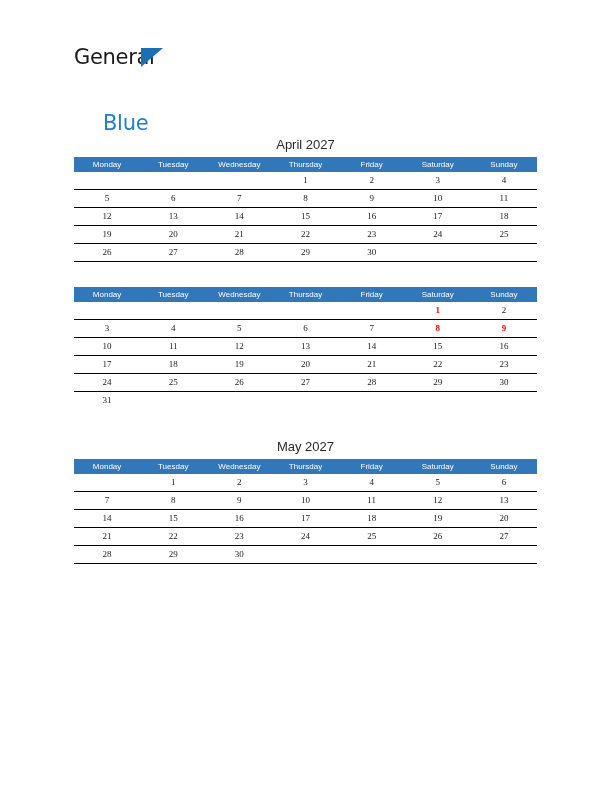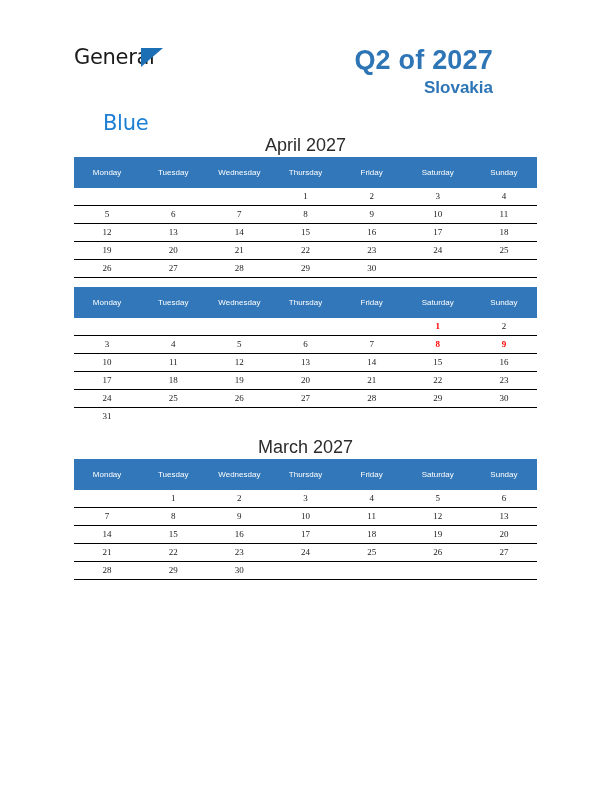--- a/index.html
+++ b/index.html
@@ -85,41 +85,41 @@
   }
 
   
   .month {
     position: absolute;
     left: 74px;
     width: 463px;
   }
   .month-title {
     text-align: center;
-    font-size: 18px;
+    font-size: 13px;
     color: #2b2b2b;
     font-family: "Liberation Sans", sans-serif;
     line-height: 18px;
     padding-bottom: 3px;
   }
   table.cal {
     border-collapse: collapse;
     width: 463px;
     table-layout: fixed;
   }
   table.cal th {
     background: #3177B9;
     color: #ffffff;
     font-size: 8px;
     font-weight: normal;
     font-family: "Liberation Sans", sans-serif;
     height: 15px;
     line-height: 15px;
     text-align: center;
-    padding: 8px;
+    padding: 0;
     border: none;
   }
   table.cal td {
     height: 17px;
     line-height: 17px;
     text-align: center;
     font-size: 9px;
     font-family: "Liberation Serif", serif;
     color: #1a1a1a;
     padding: 0;
@@ -158,24 +158,20 @@
 <body>
 
 <div class="page-header">
 
   <div class="logo">
     <span class="logo-general">General</span>
     <span class="logo-triangle"></span>
     <span class="logo-blue">Blue</span>
   </div>
 
-  <div class="title-block">
-    <div class="quarter-title">Q2 of 2027</div>
-    <div class="country-title">Slovakia</div>
-  </div>
 
 </div>
 
 <div id="months-container">
     <div class="month" style="top: 136px;">
       <div class="month-title">April 2027</div>
       <table class="cal">
         <thead>
           <tr>
             <th>Monday</th>
@@ -301,21 +297,21 @@
             <td class="empty"></td>
             <td class="empty"></td>
             <td class="empty"></td>
             <td class="empty"></td>
             <td class="empty"></td>
           </tr>
         </tbody>
       </table>
     </div>
     <div class="month" style="top: 438px;">
-      <div class="month-title">March 2027</div>
+      <div class="month-title">May 2027</div>
       <table class="cal">
         <thead>
           <tr>
             <th>Monday</th>
             <th>Tuesday</th>
             <th>Wednesday</th>
             <th>Thursday</th>
             <th>Friday</th>
             <th>Saturday</th>
             <th>Sunday</th>

